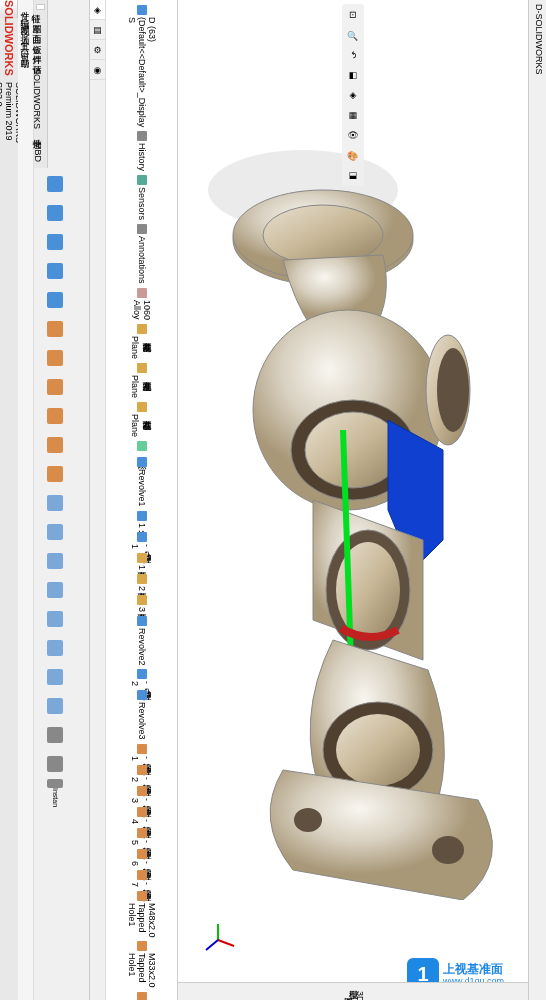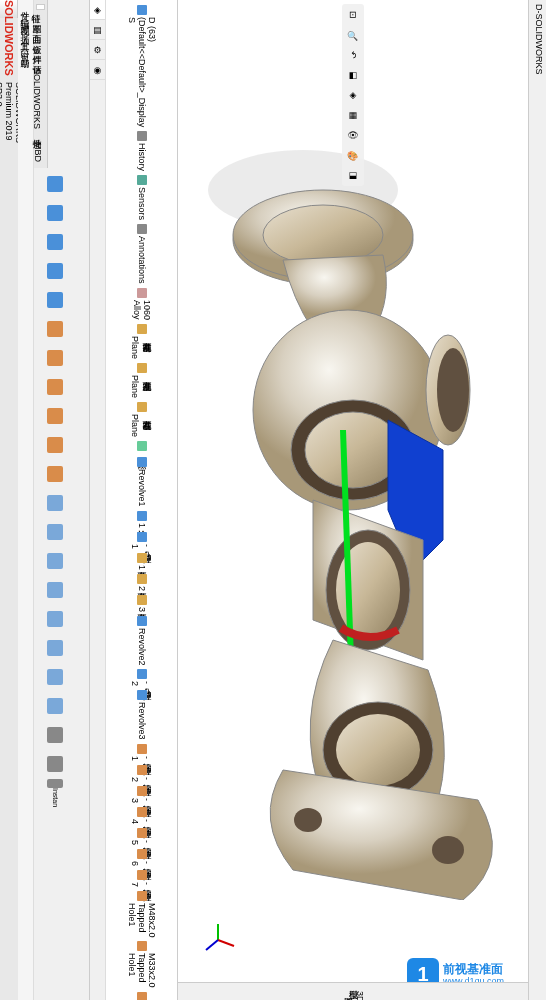--- a/index.html
+++ b/index.html
@@ -343,21 +343,21 @@
 
   <svg class="triad" viewBox="0 0 40 40">
     <line x1="20" y1="20" x2="20" y2="4" stroke="#00c000" stroke-width="2"></line>
     <line x1="20" y1="20" x2="36" y2="26" stroke="#d00000" stroke-width="2"></line>
     <line x1="20" y1="20" x2="8" y2="30" stroke="#0000d0" stroke-width="2"></line>
   </svg>
 
   <div class="watermark">
     <div class="watermark-logo">1</div>
     <div>
-      <div class="watermark-text">前视基准面</div>
+      <div class="watermark-text">上视基准面</div>
       <div class="watermark-url">www.d1qu.com</div>
     </div>
   </div>
 </div>
 
 <div class="task-panel">
   <span>D-SOLIDWORKS</span>
 </div>
 
 <div class="bottom-tabs">

